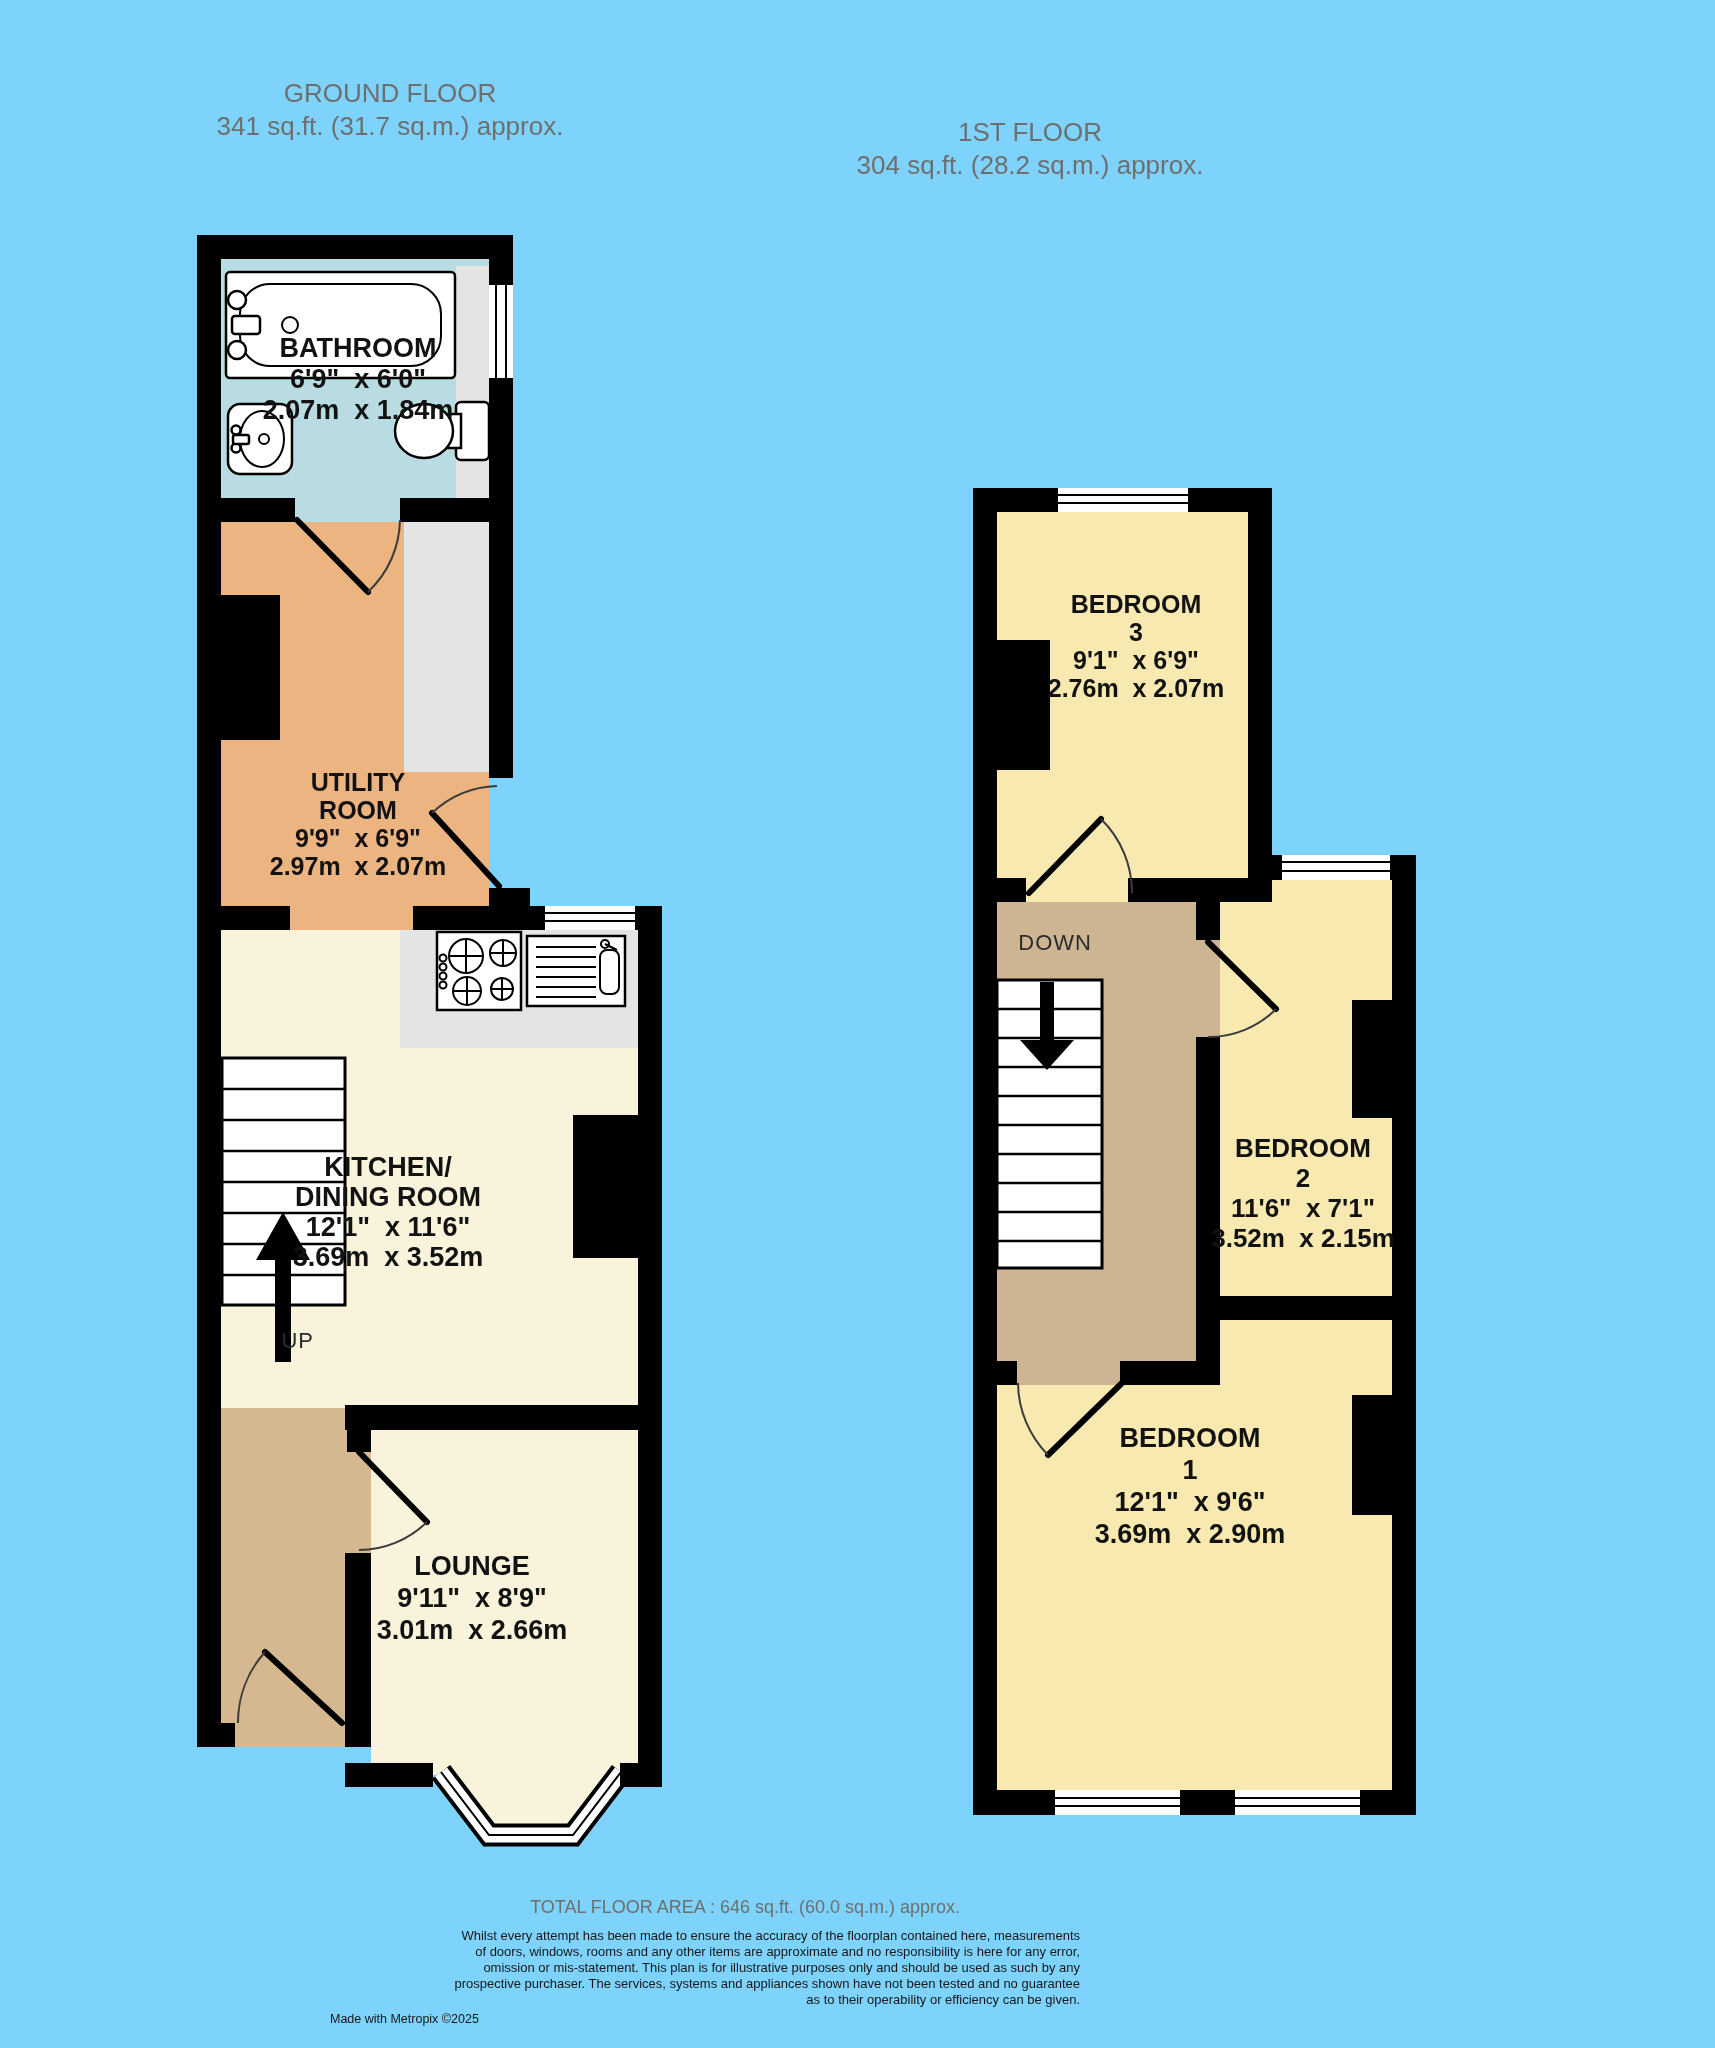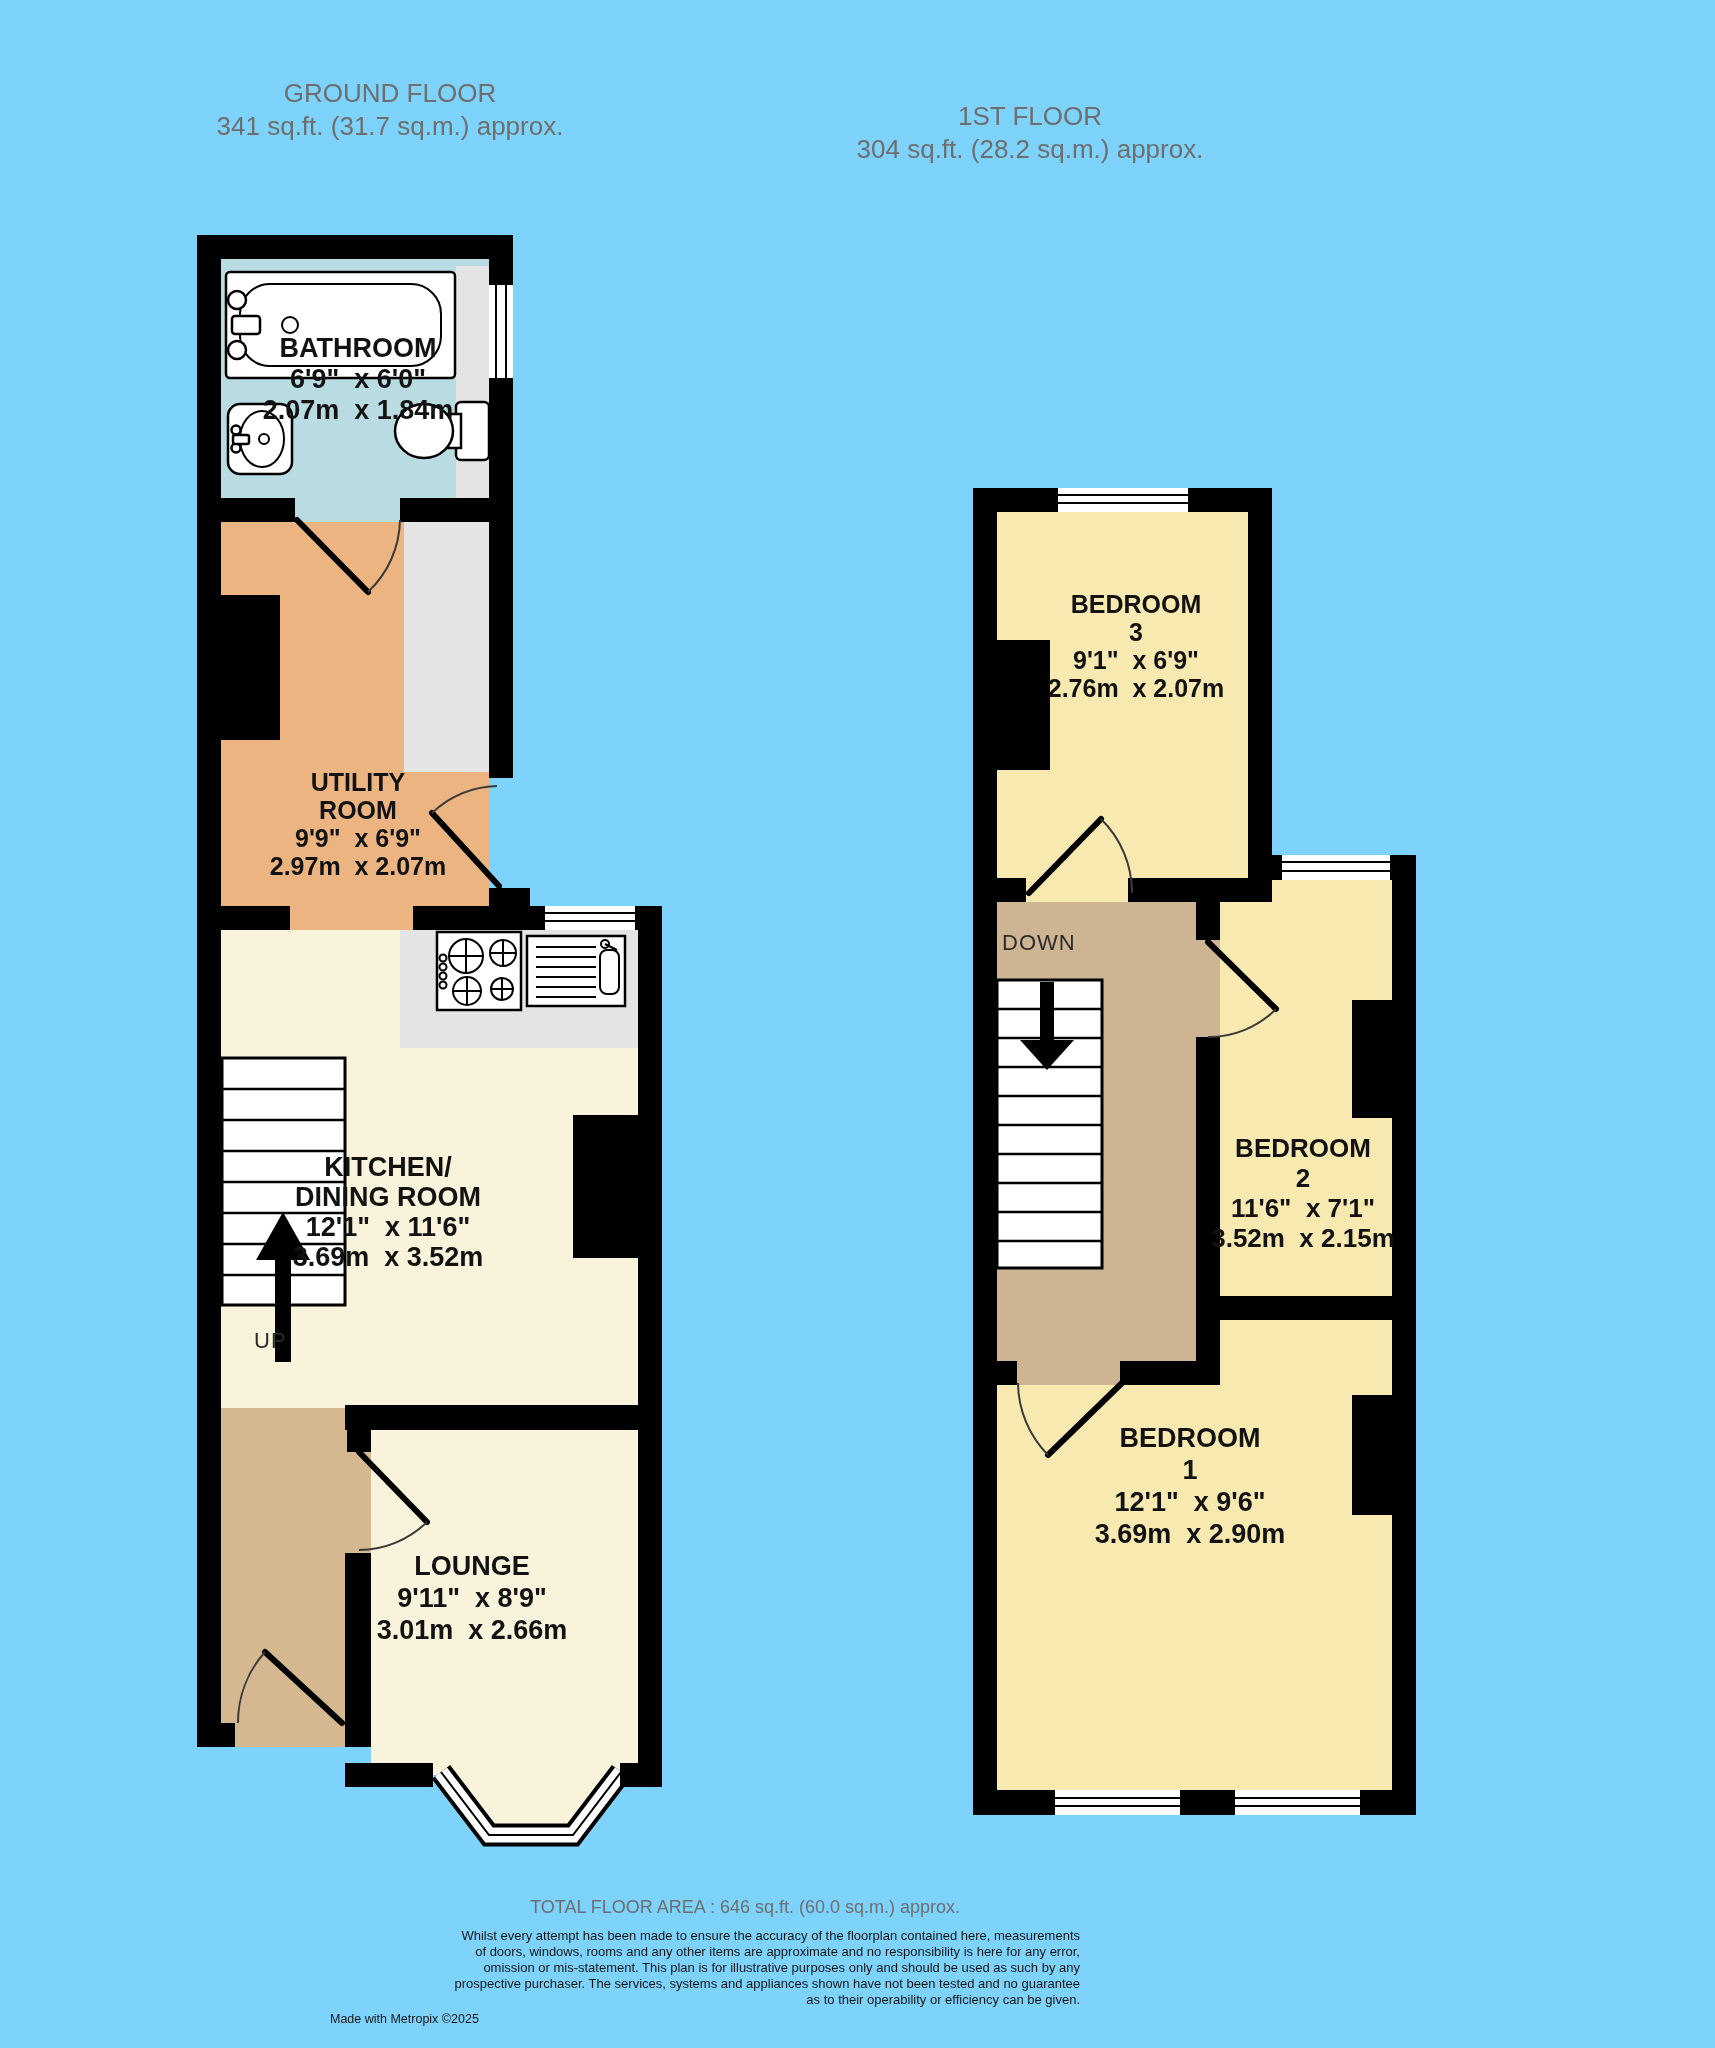--- a/index.html
+++ b/index.html
@@ -6,21 +6,21 @@
   .canvas{position:relative;width:1715px;height:2048px;background:#7dd3fc;overflow:hidden;
           font-family:"Liberation Sans","DejaVu Sans",sans-serif;}
   svg.plan{position:absolute;left:0;top:0;}
   .lbl{position:absolute;text-align:center;font-weight:bold;color:var(--c-label,#121212);}
   .lbl div{white-space:pre;}
   .lbl.big{font-size:27px;line-height:32px;}
   .lbl.mid{font-size:26px;line-height:30px;}
   .lbl.sm{font-size:25px;line-height:28px;}
   .title{position:absolute;text-align:center;color:var(--c-title,#6e6e6e);font-size:26px;line-height:33px;font-weight:normal;}
   .title div{white-space:pre;}
-  .stairlbl{position:absolute;text-align:left;color:#2b2b2b;font-size:22px;font-weight:normal;letter-spacing:1px;}
+  .stairlbl{position:absolute;text-align:right;color:#2b2b2b;font-size:22px;font-weight:normal;letter-spacing:1px;}
   .foot-total{position:absolute;text-align:right;color:var(--c-title,#6e6e6e);font-size:18px;font-weight:normal;}
   .foot-disc{position:absolute;text-align:right;color:#161616;font-size:13px;line-height:16px;font-weight:normal;}
   .foot-credit{position:absolute;text-align:left;color:#161616;font-size:12.5px;font-weight:normal;}
   
   .w{fill:var(--c-wall,#000);}
   .f-bath{fill:var(--c-bathroom,#b9dce3);}
   .f-util{fill:var(--c-utility,#ecb480);}
   .f-cream{fill:var(--c-cream,#f8f3da);}
   .f-hall{fill:var(--c-hall,#d5b88f);}
   .f-land{fill:var(--c-landing,#cdb493);}
@@ -268,21 +268,21 @@
         </g>
       </g>
     </g>
   </svg>
 
   <div class="title" style="left:140px;top:77px;width:500px">
     <div>GROUND FLOOR</div>
     <div>341 sq.ft. (31.7 sq.m.) approx.</div>
   </div>
 
-  <div class="title" style="left:780px;top:100px;width:500px">
+  <div class="title" style="left:780px;top:116px;width:500px">
     <div>1ST FLOOR</div>
     <div>304 sq.ft. (28.2 sq.m.) approx.</div>
   </div>
 
   <div class="lbl big" style="left:205px;top:333px;width:306px;line-height:31px">
     <div>BATHROOM</div>
     <div>6'9"  x 6'0"</div>
     <div>2.07m  x 1.84m</div>
   </div>
 

